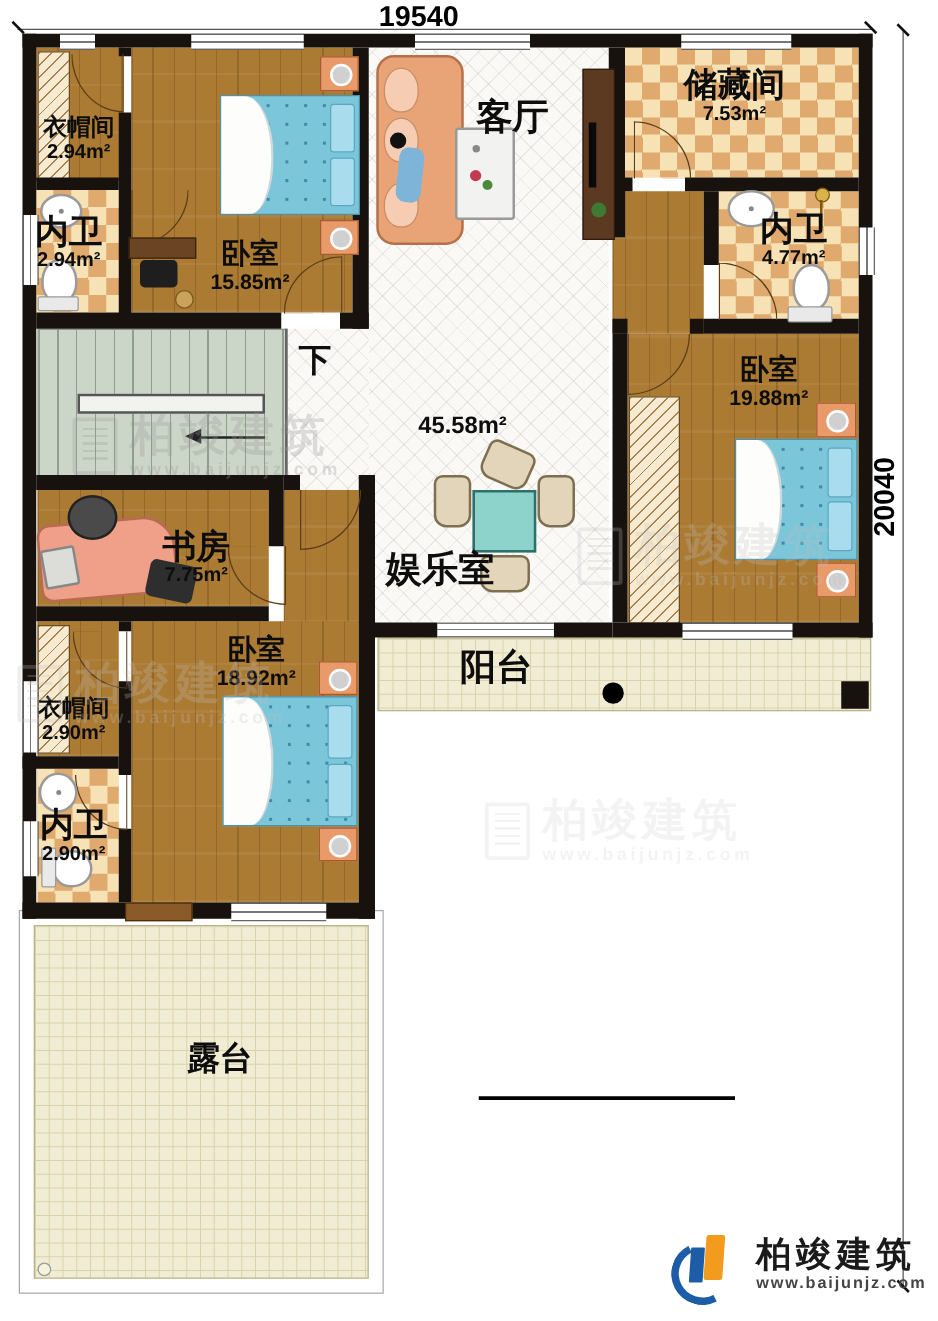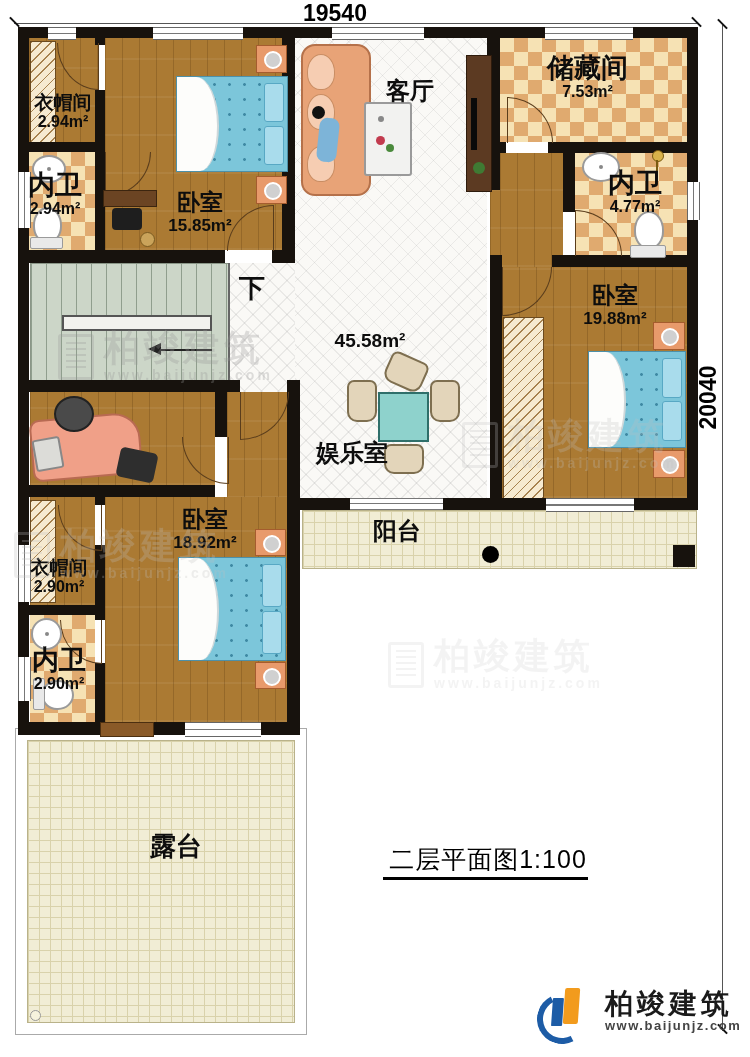--- a/index.html
+++ b/index.html
@@ -35,21 +35,21 @@
   
   .door{position:absolute;border:0 solid #5a3d1c;}
   .door.h-tl{border-right-width:1.5px;border-bottom-width:1.5px;border-left-width:1.5px;border-bottom-right-radius:100% 100%;}
   .door.h-tr{border-left-width:1.5px;border-bottom-width:1.5px;border-right-width:1.5px;border-bottom-left-radius:100% 100%;}
   .door.h-bl{border-right-width:1.5px;border-top-width:1.5px;border-left-width:1.5px;border-top-right-radius:100% 100%;}
   .door.h-br{border-left-width:1.5px;border-top-width:1.5px;border-right-width:1.5px;border-top-left-radius:100% 100%;}
   
   .rl{position:absolute;text-align:center;font-weight:700;line-height:1.12;color:#0d0d0d;}
   .rl .nm{font-size:27px;display:block;}
   .rl .ar{font-size:16px;display:block;}
-  .rl.big .nm{font-size:24px;}
+  .rl.big .nm{font-size:29px;}
   
   .bed{position:absolute;background:#7cc6da;border:1px solid #4d90a8;
     background-image:radial-gradient(circle,#3f8aa4 1.2px,transparent 1.6px);background-size:15px 15px;}
   .bed .blanket{position:absolute;left:0;top:0;bottom:0;width:36%;background:#fdfdfb;
     border-right:2px solid #cfd8da;border-radius:0 55% 45% 0/0 52% 48% 0;}
   .bed .p1,.bed .p2{position:absolute;right:3px;width:18px;background:#a9dcec;border:1px solid #58a8c4;border-radius:3px;}
   .bed .p1{top:6%;height:40%;} .bed .p2{bottom:6%;height:40%;}
   .nstand{position:absolute;background:#e89a6b;border:1px solid #a55c2e;}
   .nstand:after{content:"";position:absolute;left:50%;top:50%;width:14px;height:14px;margin:-8px 0 0 -8px;
     border:2px solid #fff;border-radius:50%;background:#d0d0d0;}
@@ -284,20 +284,24 @@
     <span class="ar">7.53m²</span>
   </div>
   <div class="rl" style="left:592px;top:168px;width:86px;">
     <span class="nm">内卫</span>
     <span class="ar">4.77m²</span>
   </div>
   <div class="rl" style="left:560px;top:283px;width:110px;">
     <span class="nm" style="font-size:23px;">卧室</span>
     <span class="ar" style="font-size:17px;">19.88m²</span>
   </div>
+  <div class="rl" style="left:112px;top:422px;width:90px;">
+    <span class="nm">书房</span>
+    <span class="ar">7.75m²</span>
+  </div>
   <div class="rl" style="left:322px;top:330px;width:96px;">
     <span class="ar" style="font-size:19px;">45.58m²</span>
   </div>
   <div class="rl big" style="left:302px;top:440px;width:100px;">
     <span class="nm">娱乐室</span>
   </div>
   <div class="rl" style="left:150px;top:507px;width:110px;">
     <span class="nm" style="font-size:23px;">卧室</span>
     <span class="ar" style="font-size:17px;">18.92m²</span>
   </div>
@@ -338,21 +342,20 @@
       </div>
   </div>
   <div class="wm ghost" style="left:388px;top:638px;opacity:.55;">
     <div class="wicon"></div>
     <div class="wtxt">
         <div class="l1">柏竣建筑</div>
       <div class="l2">www.baijunjz.com</div>
       </div>
   </div>
 
-  <div class="title-main" style="left:388px;top:843px;width:200px;text-align:center;">二层平面图1:100</div>
   <div class="title-rule" style="left:383px;top:877px;width:205px;height:3px;"></div>
 
   <div class="logo" style="left:537px;top:982px;">
     <div class="logo-icon">
       <div class="logo-swoosh"></div>
       <div class="logo-b1"></div>
       <div class="logo-b2"></div>
     </div>
     <div class="logo-txt">
       <div class="l1">柏竣建筑</div>

